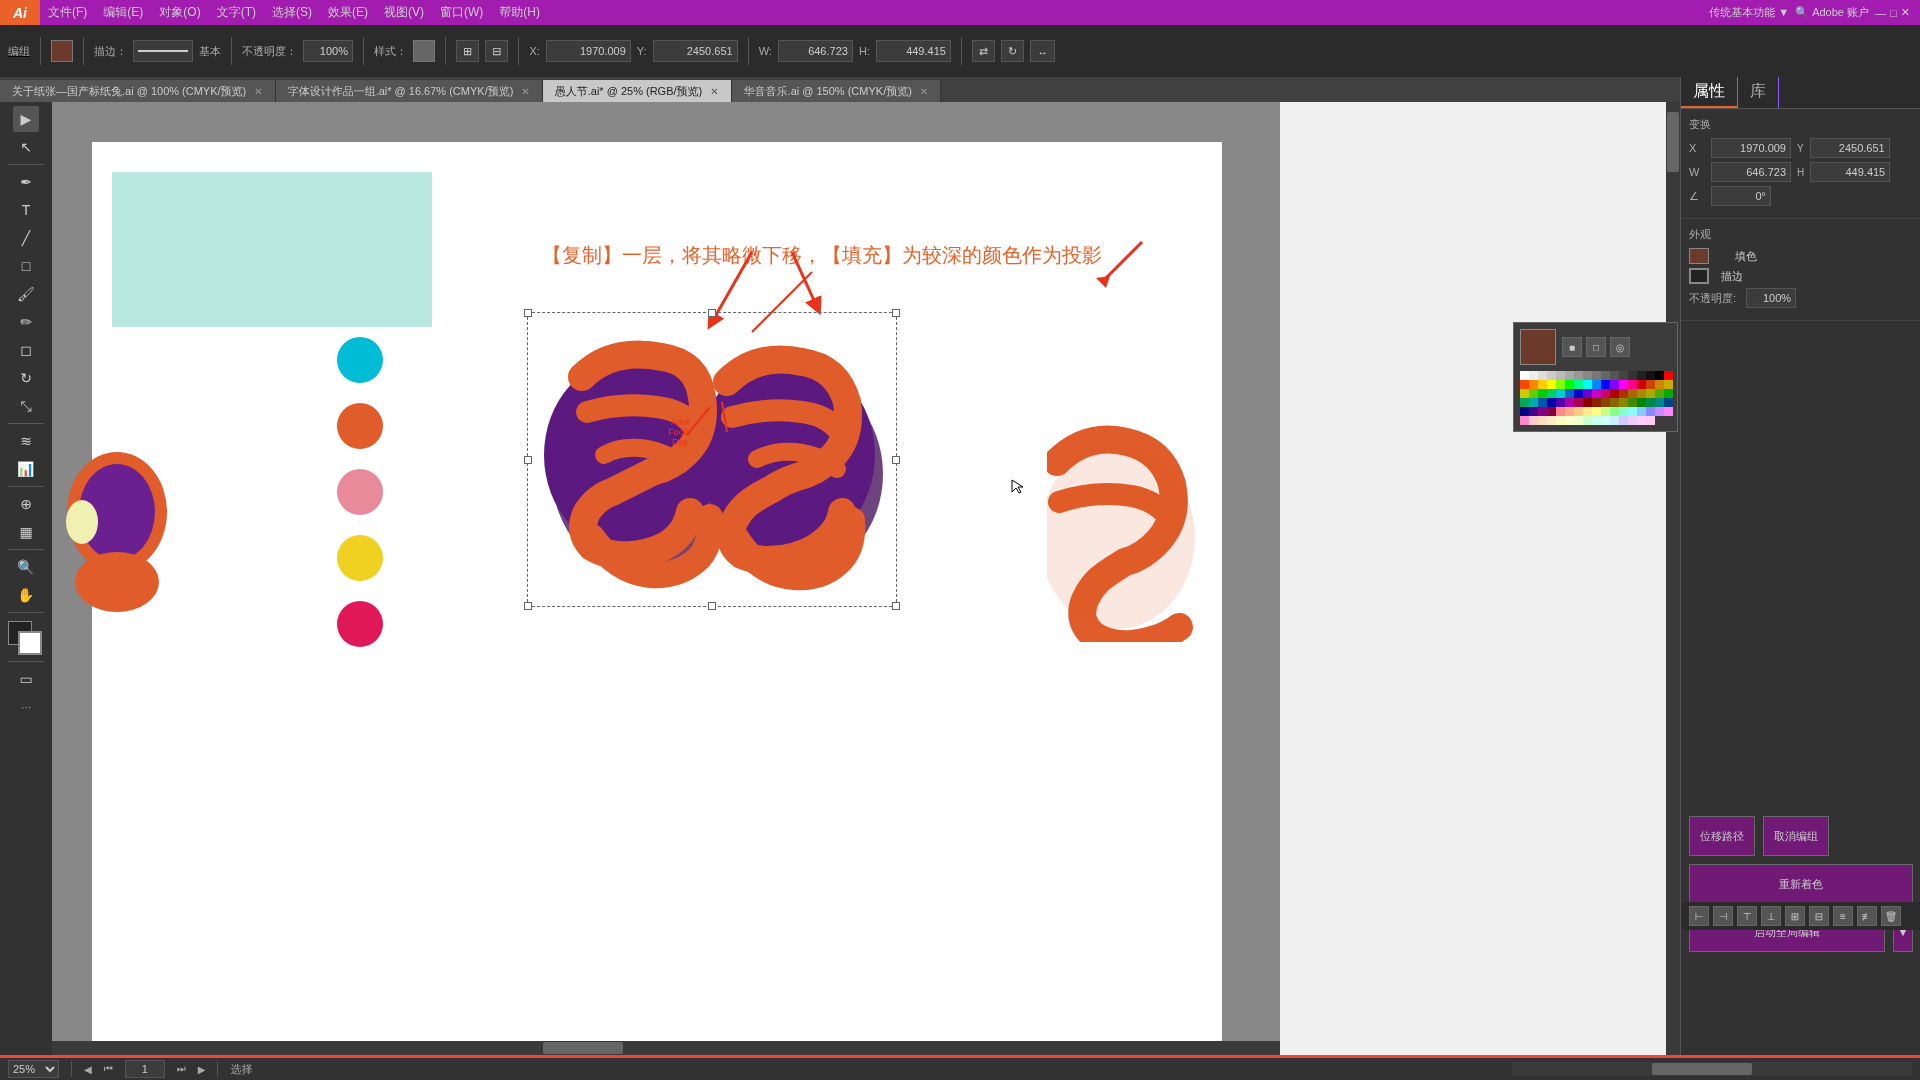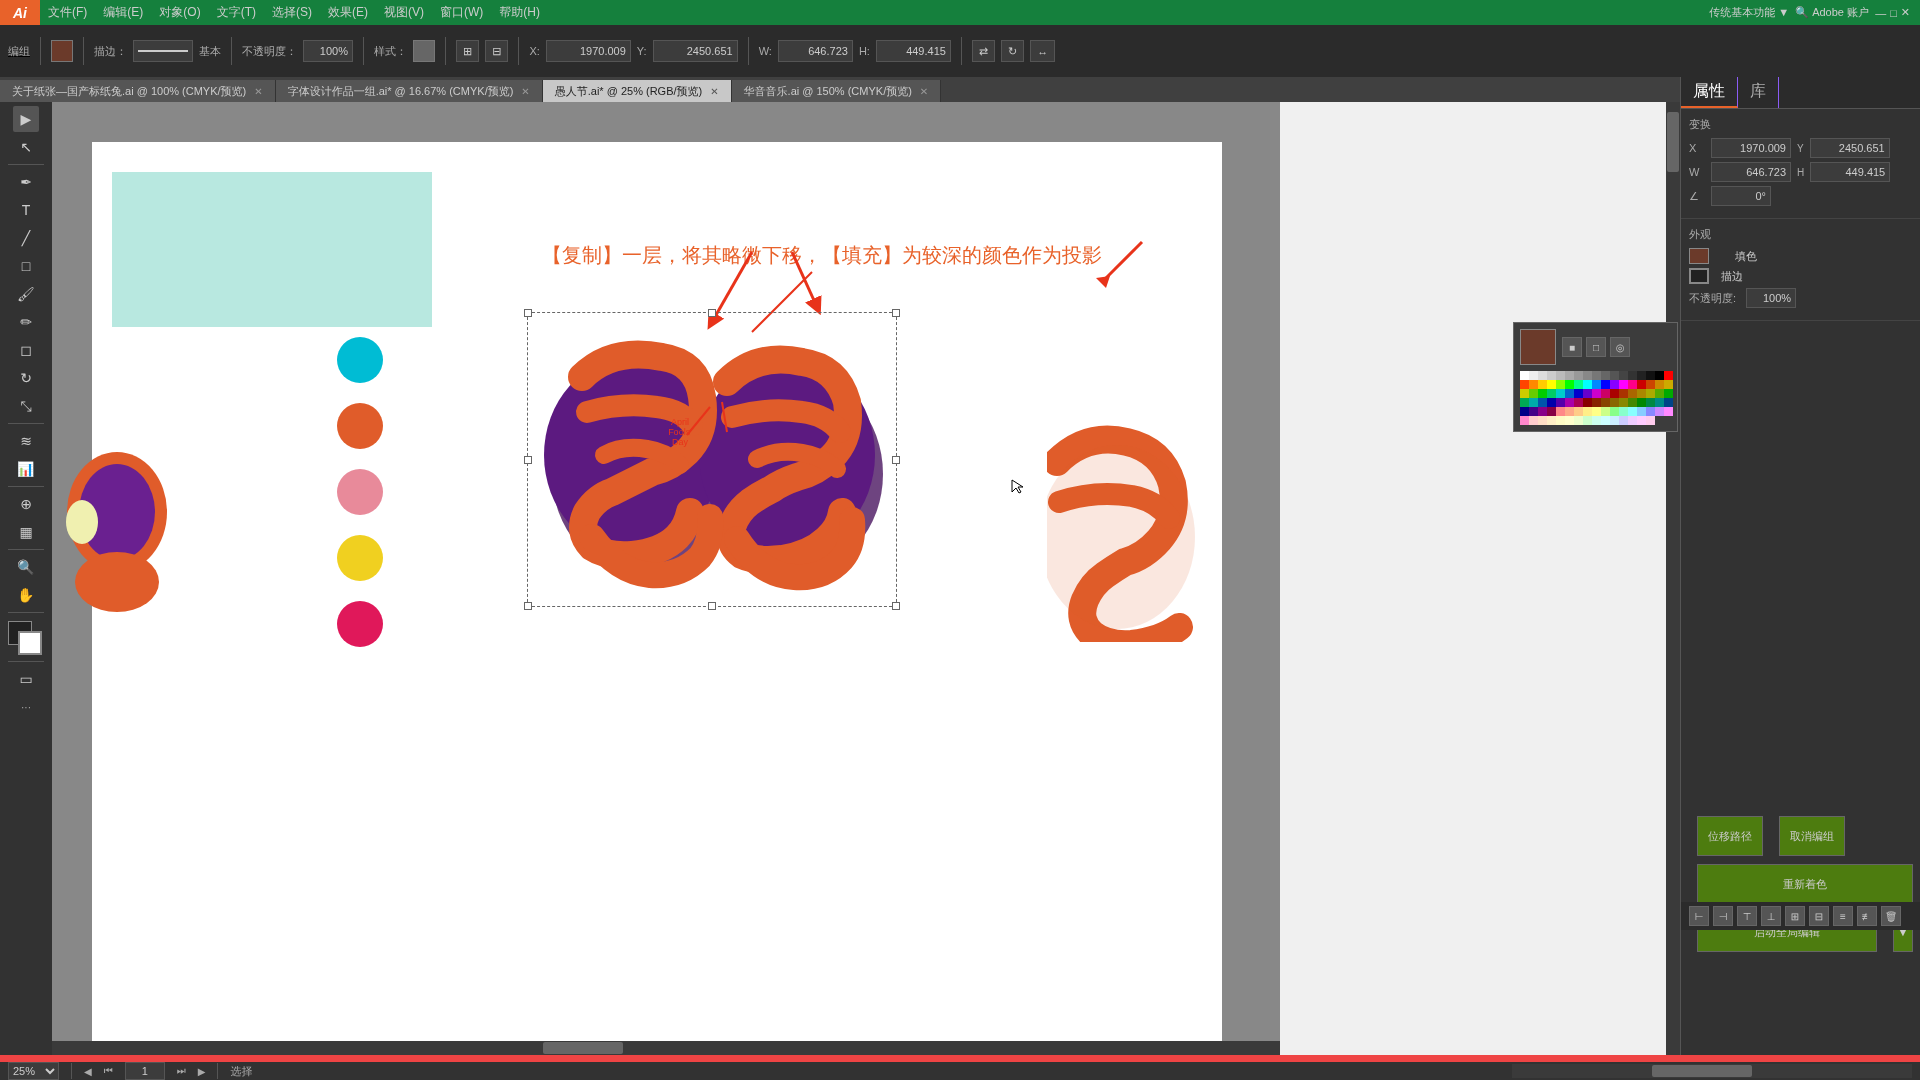--- a/index.html
+++ b/index.html
@@ -1,21 +1,21 @@
 <!DOCTYPE html>
 <html><head>
   <meta charset="utf-8">
   <style>
     * { margin: 0; padding: 0; box-sizing: border-box; }
     body { width: 1920px; height: 1080px; overflow: hidden; background: #f0f0f0; font-family: 'Arial', sans-serif; font-size: 12px; }
 
     
     #top-menubar {
       position: absolute; top: 0; left: 0; width: 1920px; height: 25px;
-      background: #15803d; display: flex; align-items: center; color: #ccc;
+      background: #a21caf; display: flex; align-items: center; color: #ccc;
     }
     #app-logo {
       width: 40px; height: 25px; background: #e8622a; display: flex; align-items: center; justify-content: center;
       font-weight: bold; font-size: 14px; color: white; font-style: italic;
     }
     .menu-item {
       padding: 0 8px; height: 25px; display: flex; align-items: center; cursor: pointer; font-size: 12px;
       color: #ccc;
     }
     #top-right-area {
@@ -83,22 +83,22 @@
     .right-section { padding: 8px; border-bottom: 1px solid #444; }
     .right-section-title { color: #aaa; font-size: 11px; margin-bottom: 6px; }
     .right-row { display: flex; align-items: center; margin-bottom: 4px; gap: 6px; }
     .right-label { color: #aaa; font-size: 11px; width: 16px; }
     .right-input {
       background: #3c3c3c; border: 1px solid #555; color: #ccc; font-size: 11px;
       height: 20px; width: 80px; padding: 0 4px; text-align: right;
     }
     .right-unit { color: #aaa; font-size: 10px; }
     .right-btn {
-      background: #4d7c0f; border: 1px solid #666; color: #ccc; font-size: 11px;
-      padding: 3px 10px; cursor: pointer; height: 40px; margin-left: 8px;
+      background: #701a75; border: 1px solid #666; color: #ccc; font-size: 11px;
+      padding: 3px 10px; cursor: pointer; height: 40px;
     }
 
     
     #color-palette {
       position: absolute; top: 245px; right: 242px; width: 165px;
       background: #3c3c3c; border: 1px solid #666; padding: 6px;
     }
     .palette-top { display: flex; align-items: center; margin-bottom: 6px; gap: 6px; }
     .palette-swatch-large { width: 36px; height: 36px; background: #6b3a2a; border: 1px solid #888; }
     .palette-icons { display: flex; gap: 4px; }
@@ -159,21 +159,21 @@
     
     #right-artwork {
       position: absolute; top: 270px; right: 0; width: 175px; height: 230px;
       overflow: hidden;
     }
 
     
     #status-bar {
       position: absolute; bottom: 0; left: 0; width: 1920px; height: 25px;
       background: #323232; display: flex; align-items: center; padding: 0 8px;
-      border-top: 7px solid #ef4444; color: #aaa; font-size: 11px; gap: 12px;
+      border-top: 3px solid #ef4444; color: #aaa; font-size: 11px; gap: 12px;
     }
     .status-sep { width: 1px; height: 16px; background: #555; }
     .status-input {
       background: #3c3c3c; border: 1px solid #555; color: #ccc; font-size: 11px;
       height: 18px; width: 40px; padding: 0 3px; text-align: center;
     }
     .status-nav-btn { background: none; border: none; color: #aaa; cursor: pointer; font-size: 10px; }
 
     
     #v-scrollbar {

